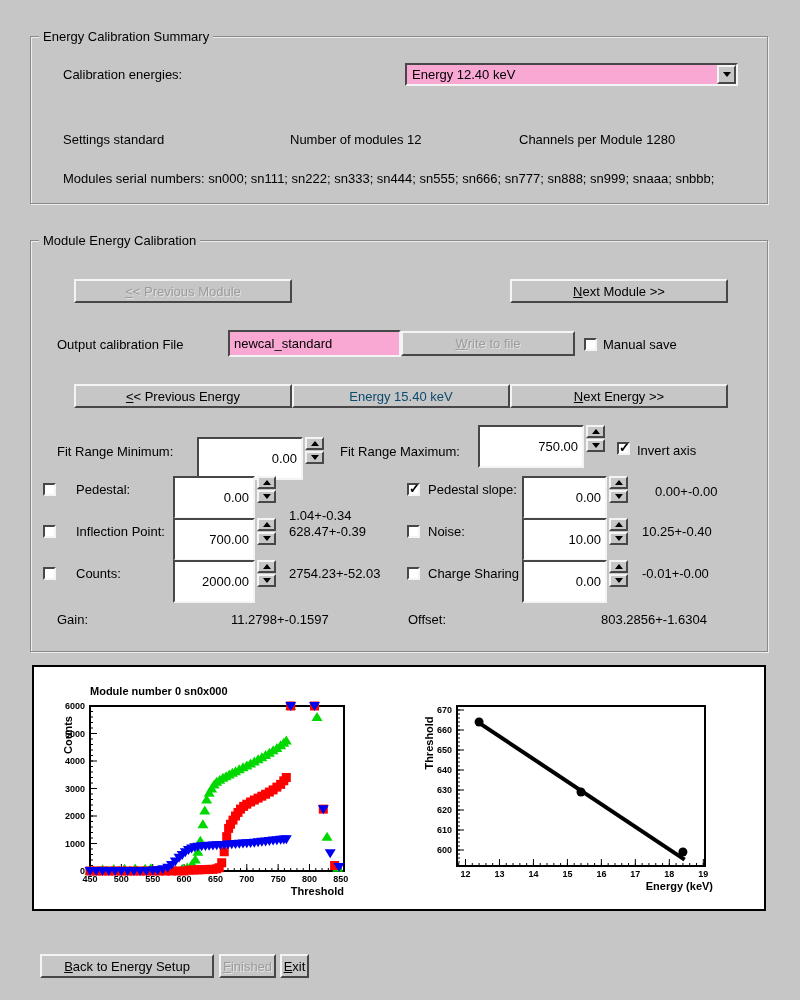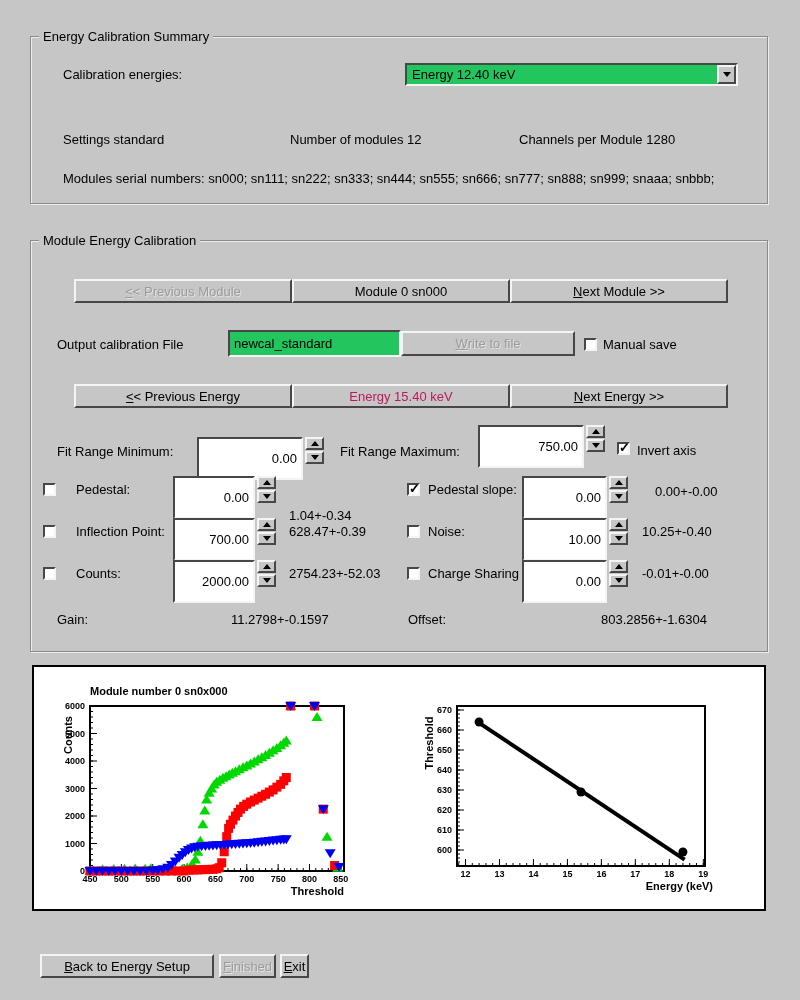--- a/index.html
+++ b/index.html
@@ -6,21 +6,21 @@
   #app{position:relative;width:800px;height:1000px;background:#c6c6c6;
        font-family:"Liberation Sans",sans-serif;font-size:13px;color:#000;overflow:hidden;}
   .lbl{position:absolute;white-space:nowrap;}
   .groupbox{position:absolute;border:1px solid #8a8a8a;
             box-shadow:1px 1px 0 #ededed, inset 1px 1px 0 #ededed;}
   .gb-title{position:absolute;top:-8px;left:8px;background:#c6c6c6;padding:0 4px;white-space:nowrap;}
   .btn{position:absolute;display:flex;align-items:center;justify-content:center;
        background:#c6c6c6;border:2px solid;border-color:#f4f4f4 #474747 #474747 #f4f4f4;
        box-sizing:border-box;white-space:nowrap;cursor:default;}
   .btn.disabled{color:#9c9c9c;text-shadow:1px 1px 0 #e2e2e2;}
-  .sunken{position:absolute;background:#22c55e;border:2px solid;
+  .sunken{position:absolute;background:#f9a8d4;border:2px solid;
           border-color:#474747 #f4f4f4 #f4f4f4 #474747;box-sizing:border-box;}
   .text-input{display:flex;align-items:center;padding-left:4px;}
   .combo-text{display:flex;align-items:center;padding-left:5px;height:100%;}
   .combo-btn{position:absolute;right:0;top:0;width:19px;height:19px;background:#c6c6c6;
              border:2px solid;border-color:#f4f4f4 #474747 #474747 #f4f4f4;box-sizing:border-box;
              display:flex;align-items:center;justify-content:center;}
   .spin{position:absolute;display:flex;}
   .spin-field{background:#fff;border:2px solid;border-color:#474747 #f4f4f4 #f4f4f4 #474747;
               box-sizing:border-box;height:43px;display:flex;align-items:center;
               justify-content:flex-end;padding-right:4px;}
@@ -60,31 +60,30 @@
     <span class="lbl" style="left:32px;top:95px;">Settings standard</span>
     <span class="lbl" style="left:259px;top:95px;">Number of modules 12</span>
     <span class="lbl" style="left:488px;top:95px;">Channels per Module 1280</span>
     <span class="lbl" style="left:32px;top:134px;">Modules serial numbers: sn000; sn111; sn222; sn333; sn444; sn555; sn666; sn777; sn888; sn999; snaaa; snbbb;</span>
   </div>
 
   <div class="groupbox" style="left:30px;top:240px;width:736px;height:410px;">
     <span class="gb-title">Module Energy Calibration</span>
 
     <div class="btn disabled" style="left:43px;top:38px;width:218px;height:24px;"><u>&lt;</u>&lt; Previous Module</div>
-    <div class="btn" style="left:261px;top:38px;width:218px;height:24px;">Module 0 sn000</div>
     <div class="btn" style="left:479px;top:38px;width:218px;height:24px;"><u>N</u>ext Module &gt;&gt;</div>
 
     <span class="lbl" style="left:26px;top:96px;">Output calibration File</span>
     <div class="sunken text-input" style="left:197px;top:89px;width:173px;height:27px;">newcal_standard</div>
     <div class="btn disabled" style="left:370px;top:90px;width:174px;height:25px;"><u>W</u>rite to file</div>
     <span class="checkbox" style="left:553px;top:97px;"></span>
     <span class="lbl" style="left:572px;top:96px;">Manual save</span>
 
     <div class="btn" style="left:43px;top:143px;width:218px;height:24px;"><u>&lt;</u>&lt; Previous Energy</div>
-    <div class="btn" style="left: 261px; top: 143px; width: 218px; height: 24px; color: #be185d;">Energy 15.40 keV</div>
+    <div class="btn" style="left: 261px; top: 143px; width: 218px; height: 24px; color: #0c4a6e;">Energy 15.40 keV</div>
     <div class="btn" style="left:479px;top:143px;width:218px;height:24px;"><u>N</u>ext Energy &gt;&gt;</div>
 
     <span class="lbl" style="left:26px;top:203px;">Fit Range Minimum:</span>
     <div class="spin" style="left:166px;top:196px;">
       <div class="spin-field" style="width:106px;">0.00</div>
       <div class="spin-btns">
         <div class="spin-btn">
             <span class="tri-up"></span>
           </div>
         <div class="spin-btn">

